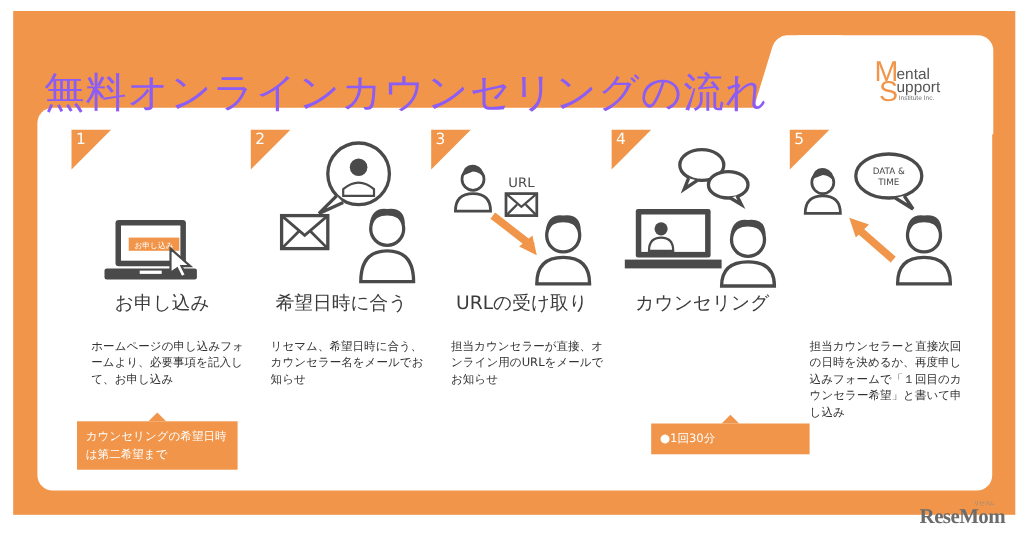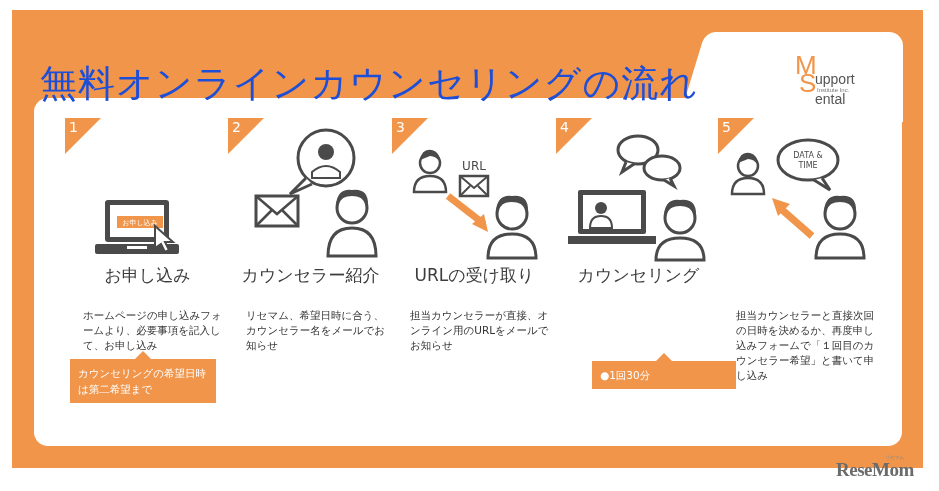--- a/index.html
+++ b/index.html
@@ -5,53 +5,53 @@
   html, body { margin:0; padding:0; }
   body { width:939px; height:491px; background:#ffffff; position:relative; overflow:hidden;
          font-family:"DejaVu Sans", "Liberation Sans", sans-serif; color:#3c3c3c; }
   .frame { position:absolute; left:12px; top:10px; width:911px; height:458px; background:#f0954a; }
   .panel { position:absolute; left:34px; top:98px; width:868px; height:348px; background:#ffffff;
            border-radius:14px; }
   .logo-tab { position:absolute; left:725px; top:32px; width:178px; height:90px; background:#fff;
               border-top-right-radius:14px; }
   .logo-tab:before { content:""; position:absolute; left:-30px; top:0; width:60px; height:68px; background:#fff;
               transform:skewX(-17deg); border-top-left-radius:10px; }
-  .title { position:absolute; left:40px; top:34px; color:#1d4ed8; font-size:37px; letter-spacing:1px;
+  .title { position:absolute; left:40px; top:34px; color:#8b5cf6; font-size:37px; letter-spacing:1px;
            font-weight:normal; white-space:nowrap; }
   .logo { position:absolute; left:795px; top:52px; line-height:1; }
   .logo .big { color:#f0954a; font-size:26px; font-family:"Liberation Sans", sans-serif; position:absolute; }
   .logo .sm  { color:#555; font-size:14px; font-family:"Liberation Sans", sans-serif; position:absolute; white-space:nowrap; }
   .logo .tiny{ color:#777; font-size:6px; font-family:"Liberation Sans", sans-serif; position:absolute; white-space:nowrap; }
 
   .step { position:absolute; top:118px; width:165px; height:300px; }
   .num { position:absolute; left:0; top:0; width:0; height:0;
          border-top:36px solid #f0954a; border-right:36px solid transparent; }
   .num span { position:absolute; top:-35px; left:4px; color:#fff; font-size:14px; }
   .icon { position:absolute; left:0; top:10px; width:165px; height:135px; }
   .step-title { position:absolute; left:0; top:146px; width:165px; text-align:center; font-size:17px; color:#3c3c3c; white-space:nowrap; }
   .step-desc { position:absolute; left:18px; top:190px; width:140px; font-size:10.5px; line-height:15px; color:#333; }
-  .note { position:absolute; background:#f0954a; color:#fff; font-size:10.5px; line-height:16px; padding:6px 8px; }
+  .note { position:absolute; background:#f0954a; color:#fff; font-size:10.5px; line-height:16px; padding:6px 8px;margin-top:24px; }
   .note:before { content:""; position:absolute; left:50%; top:-8px; margin-left:-8px; border-left:8px solid transparent;
                  border-right:8px solid transparent; border-bottom:8px solid #f0954a; }
   .resemom { position:absolute; left:836px; top:459px; font-family:Liberation Serif, serif; font-weight:bold;
              font-size:19px; color:#6b6b6b; letter-spacing:-0.5px; }
   .resemom small { position:absolute; right:10px; top:-5px; font-size:5px; color:#888; font-weight:normal; }
 </style>
 </head>
 <body>
 
 <div class="frame"></div>
 <div class="panel"></div>
 <div class="logo-tab"></div>
 
 <h1 class="title">無料オンラインカウンセリングの流れ</h1>
 
 <div class="logo">
   <span class="big" style="left:0;top:0;">M</span>
-  <span class="sm" style="left:20px;top:8px;margin-top:32px;">ental</span>
+  <span class="sm" style="left:20px;top:8px;">ental</span>
   <span class="big" style="left:4px;top:18px;">S</span>
   <span class="sm" style="left:20px;top:20px;">upport</span>
   <span class="tiny" style="left:22px;top:35px;">Institute Inc.</span>
 </div>
 
 <div class="step" style="left:65px;">
   <div class="num">
       <span>1</span>
     </div>
   <svg class="icon" viewBox="0 0 165 135">
@@ -76,21 +76,21 @@
     <circle cx="98" cy="30" r="28" fill="#fff" stroke="#4a4a4a" stroke-width="3"></circle>
     <path d="M78 50 L62 66 L84 56" fill="#fff" stroke="#4a4a4a" stroke-width="3"></path>
     <circle cx="98" cy="24" r="8" fill="#4a4a4a"></circle>
     <path d="M84 44 Q98 32 112 44 L112 50 L84 50 Z" fill="none" stroke="#4a4a4a" stroke-width="2"></path>
     <rect x="28" y="68" width="42" height="30" fill="#fff" stroke="#4a4a4a" stroke-width="3"></rect>
     <path d="M28 68 L49 86 L70 68 M28 98 L44 82 M70 98 L54 82" fill="none" stroke="#4a4a4a" stroke-width="2.5"></path>
     <circle cx="124" cy="80" r="15" fill="#fff" stroke="#4a4a4a" stroke-width="3"></circle>
     <path d="M108 76 Q110 60 124 62 Q140 60 140 76 Q134 68 124 68 Q114 68 108 76 Z" fill="#4a4a4a"></path>
     <path d="M100 128 Q100 100 124 100 Q148 100 148 128 Z" fill="#fff" stroke="#4a4a4a" stroke-width="3"></path>
   </svg>
-  <div class="step-title">カウンセラー紹介</div>
+  <div class="step-title">希望日時に合う</div>
   <div class="step-desc">リセマム、希望日時に合う、カウンセラー名をメールでお知らせ</div>
 </div>
 
 <div class="step" style="left:392px;">
   <div class="num">
       <span>3</span>
     </div>
   <svg class="icon" viewBox="0 0 165 135">
     <circle cx="38" cy="35" r="10" fill="#fff" stroke="#4a4a4a" stroke-width="2.5"></circle>
     <path d="M28 32 Q30 20 40 22 Q48 24 48 34 Q44 28 38 28 Z" fill="#4a4a4a"></path>

